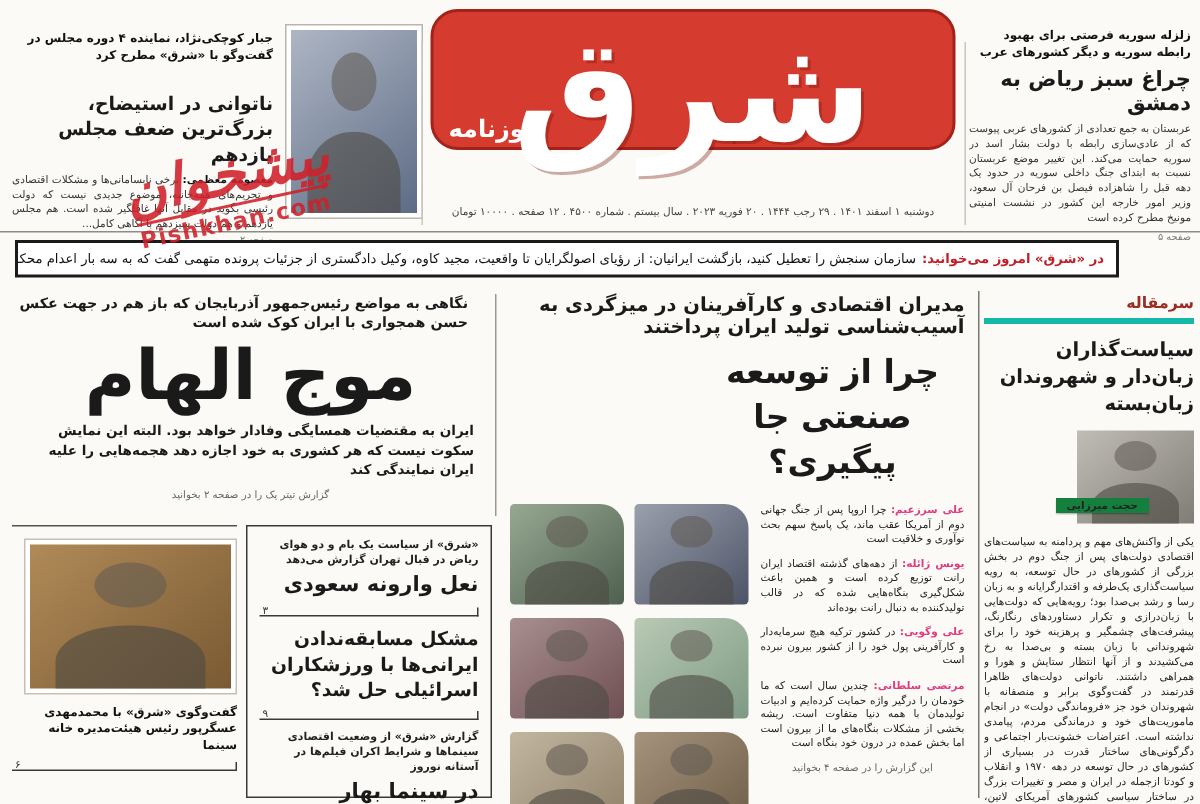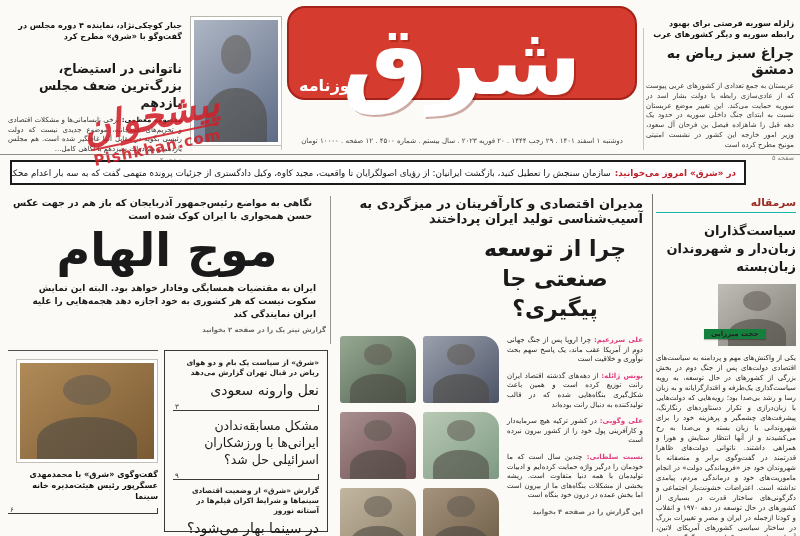--- a/index.html
+++ b/index.html
@@ -62,57 +62,57 @@
   
   #v-editorial { right:147px; top:194px; height:338px; background:#7a776f; width:1px; }
   #v-upper { left:330px; top:196px; height:148px; background:#9a978f; width:1px; }
 
   
   #lead-story { left:8px; top:196px; width:318px; height:152px; }
   #lead-kicker { font-size:9.5px; font-weight:bold; line-height:13px; padding-right:14px; }
   #lead-head { font-size:46px; font-weight:bold; text-align:center; line-height:52px;
     margin-top:2px; letter-spacing:-1px; }
   #lead-deck { font-size:9px; font-weight:bold; line-height:13px; margin-top:6px; padding-right:10px; }
-  .note-sm { font-size:6.8px; color:#666; margin-top:5px; text-align:right;font-weight:bold; }
+  .note-sm { font-size:6.8px; color:#666; margin-top:5px; text-align:center; }
 
   
   #industry { left:340px; top:196px; width:303px; height:336px; }
   #ind-kicker { font-size:13px; font-weight:bold; }
   #ind-head { width:176px; font-size:22px; font-weight:bold; line-height:30px;
     text-align:center; margin-top:8px; }
   #ind-row { display:flex; gap:8px; margin-top:12px; }
   #ind-quotes { width:136px; flex:0 0 auto; }
   #ind-quotes p { font-size:7px; line-height:9.6px; text-align:justify; margin-bottom:7px; color:#222; }
   .q-name { color:#e23a7f; font-weight:bold; }
   #ind-photos { flex:1 1 auto; display:grid; grid-template-columns:1fr 1fr; gap:9px 7px; }
   #ind-photos .photo { width:100%; height:67px; border-radius:3px 16px 3px 3px; }
 
   
   #editorial { right:4px; top:196px; width:140px; height:338px; }
   #ed-label { font-size:10.5px; font-weight:bold; color:#9c2c24; letter-spacing:2px;
-    padding-bottom:4px; border-bottom:1px solid #14b8a6; }
+    padding-bottom:4px; border-bottom:4px solid #14b8a6; }
   #ed-head { font-size:13px; font-weight:bold; line-height:18px; margin-top:9px; }
   #ed-photo-wrap { position:relative; width:78px; height:62px; margin-top:8px; }
   #ed-photo-wrap .photo { width:100%; height:100%; }
   #ed-author { position:absolute; bottom:7px; left:-14px; background:#15803d; color:#222;
     font-size:7px; font-weight:bold; padding:1px 7px; box-shadow:0 1px 1px rgba(0,0,0,.25); }
   #ed-body { font-size:7px; line-height:10px; margin-top:7px; height:192px; color:#222; }
 
   
   #cinema { left:8px; top:350px; width:150px; height:182px; border-top:1px solid #55524c; padding-top:8px; }
   #cinema-photo { width:142px; height:104px; border:1px solid #c4c0b7; padding:3px; background:#fff; }
   #cinema-photo .photo { width:100%; height:100%; }
   #cinema .kicker-sm { margin-top:6px; }
   #cinema-head { font-size:13.5px; font-weight:bold; margin-top:4px; }
 
   #story-box { left:164px; top:350px; width:164px; height:182px; border:1px solid #3c3a36;
     padding:7px 8px 0 8px; background:#fbfaf6; }
   .box-kicker { font-size:7.3px; font-weight:bold; line-height:10px; color:#222; }
   .box-kicker:empty { display:none; }
-  .box-head { font-size:14px; font-weight:normal; line-height:18px; margin-top:3px; }
+  .box-head { font-size:14px; font-weight:bold; line-height:18px; margin-top:3px; }
   .box-head.md { font-size:12.5px; line-height:17px; }
 
   
   .marker { position:relative; border-bottom:1px solid #3c3a36; height:8px; margin:4px 0 6px 0; }
   .marker .num { position:absolute; left:2px; top:0; font-size:7px; color:#333; }
   .marker::after { content:""; position:absolute; right:0; bottom:-1px; width:1px; height:6px; background:#3c3a36; }
 
   
   .photo { position:relative; overflow:hidden; background:linear-gradient(140deg,#b5afa4,#87816f); }
   .photo::before { content:""; position:absolute; width:36%; height:32%; left:32%; top:12%;
@@ -184,21 +184,21 @@
   </div>
 
   <div class="abs" id="industry">
     <div id="ind-kicker">مدیران اقتصادی و کارآفرینان در میزگردی به آسیب‌شناسی تولید ایران پرداختند</div>
     <div id="ind-head">چرا از توسعه صنعتی جا پیگیری؟</div>
     <div id="ind-row">
       <div id="ind-quotes">
         <p><span class="q-name">علی سرزعیم:</span> <span>چرا اروپا پس از جنگ جهانی دوم از آمریکا عقب ماند، یک پاسخ سهم بحث نوآوری و خلاقیت است</span></p>
         <p><span class="q-name">یونس ژائله:</span> <span>از دهه‌های گذشته اقتصاد ایران رانت توزیع کرده است و همین باعث شکل‌گیری بنگاه‌هایی شده که در قالب تولیدکننده به دنبال رانت بوده‌اند</span></p>
         <p><span class="q-name">علی وگویی:</span> <span>در کشور ترکیه هیچ سرمایه‌دار و کارآفرینی پول خود را از کشور بیرون نبرده است</span></p>
-        <p><span class="q-name">نسبت سلطانی:</span> <span>چندین سال است که ما خودمان را درگیر واژه حمایت کرده‌ایم و ادبیات تولیدمان با همه دنیا متفاوت است. ریشه بخشی از مشکلات بنگاه‌های ما از بیرون است اما بخش عمده در درون خود بنگاه است</span></p>
+        <p><span class="q-name">مرتضی سلطانی:</span> <span>چندین سال است که ما خودمان را درگیر واژه حمایت کرده‌ایم و ادبیات تولیدمان با همه دنیا متفاوت است. ریشه بخشی از مشکلات بنگاه‌های ما از بیرون است اما بخش عمده در درون خود بنگاه است</span></p>
         <div class="note-sm">این گزارش را در صفحه ۴ بخوانید</div>
       </div>
       <div id="ind-photos">
         <div class="photo ph-navy"></div>
         <div class="photo ph-green"></div>
         <div class="photo ph-flag"></div>
         <div class="photo ph-red"></div>
         <div class="photo ph-brown"></div>
         <div class="photo ph-beige"></div>
       </div>

